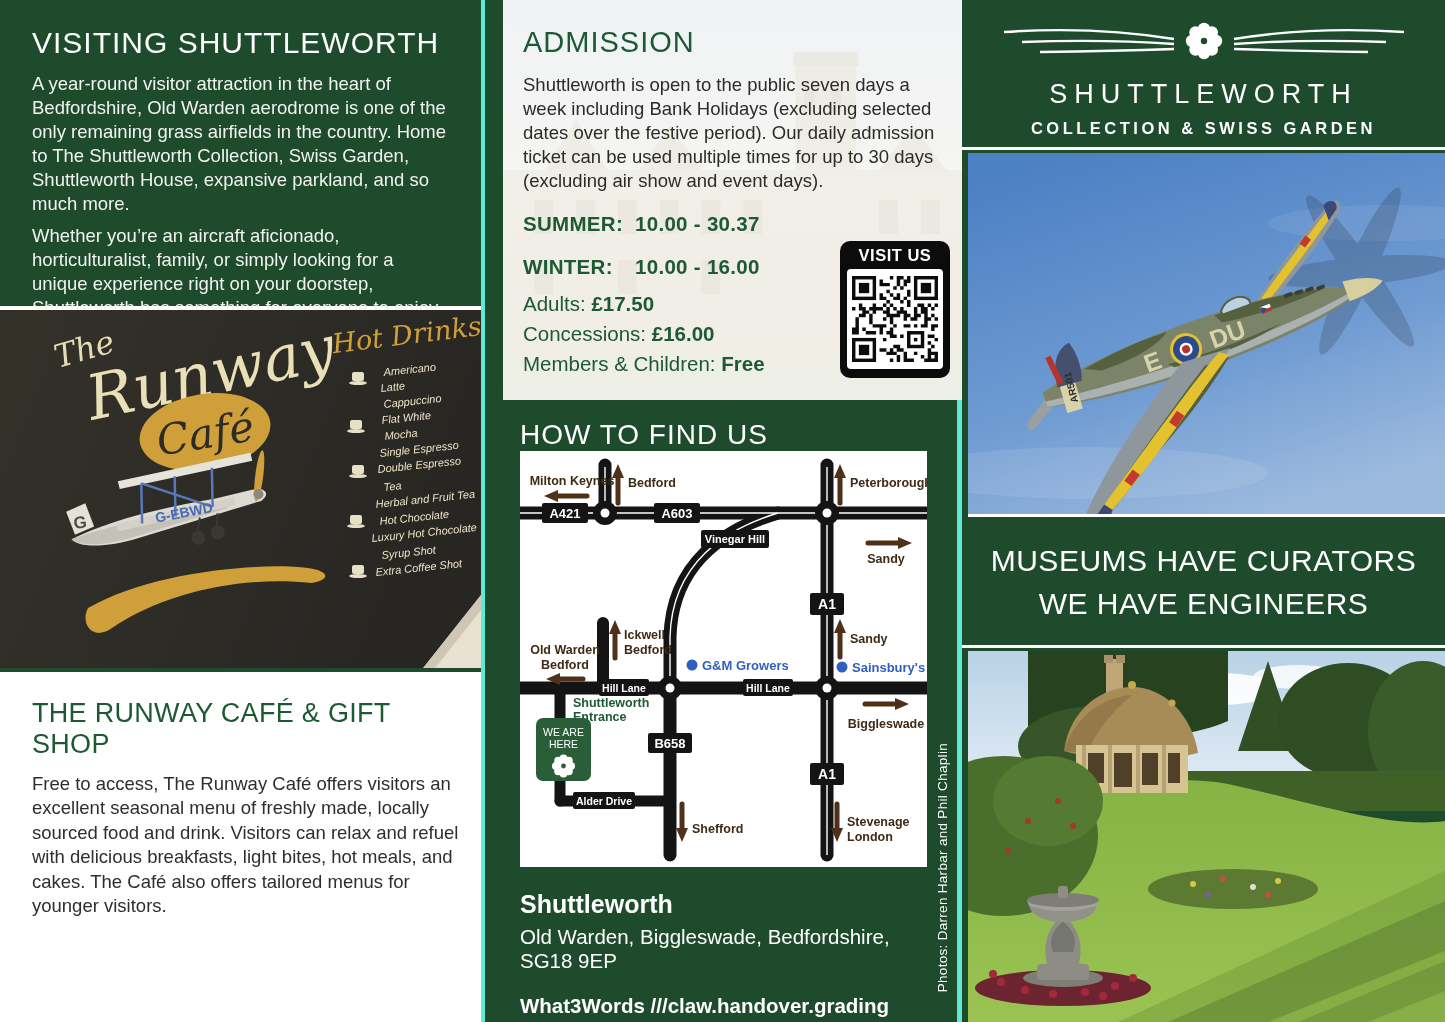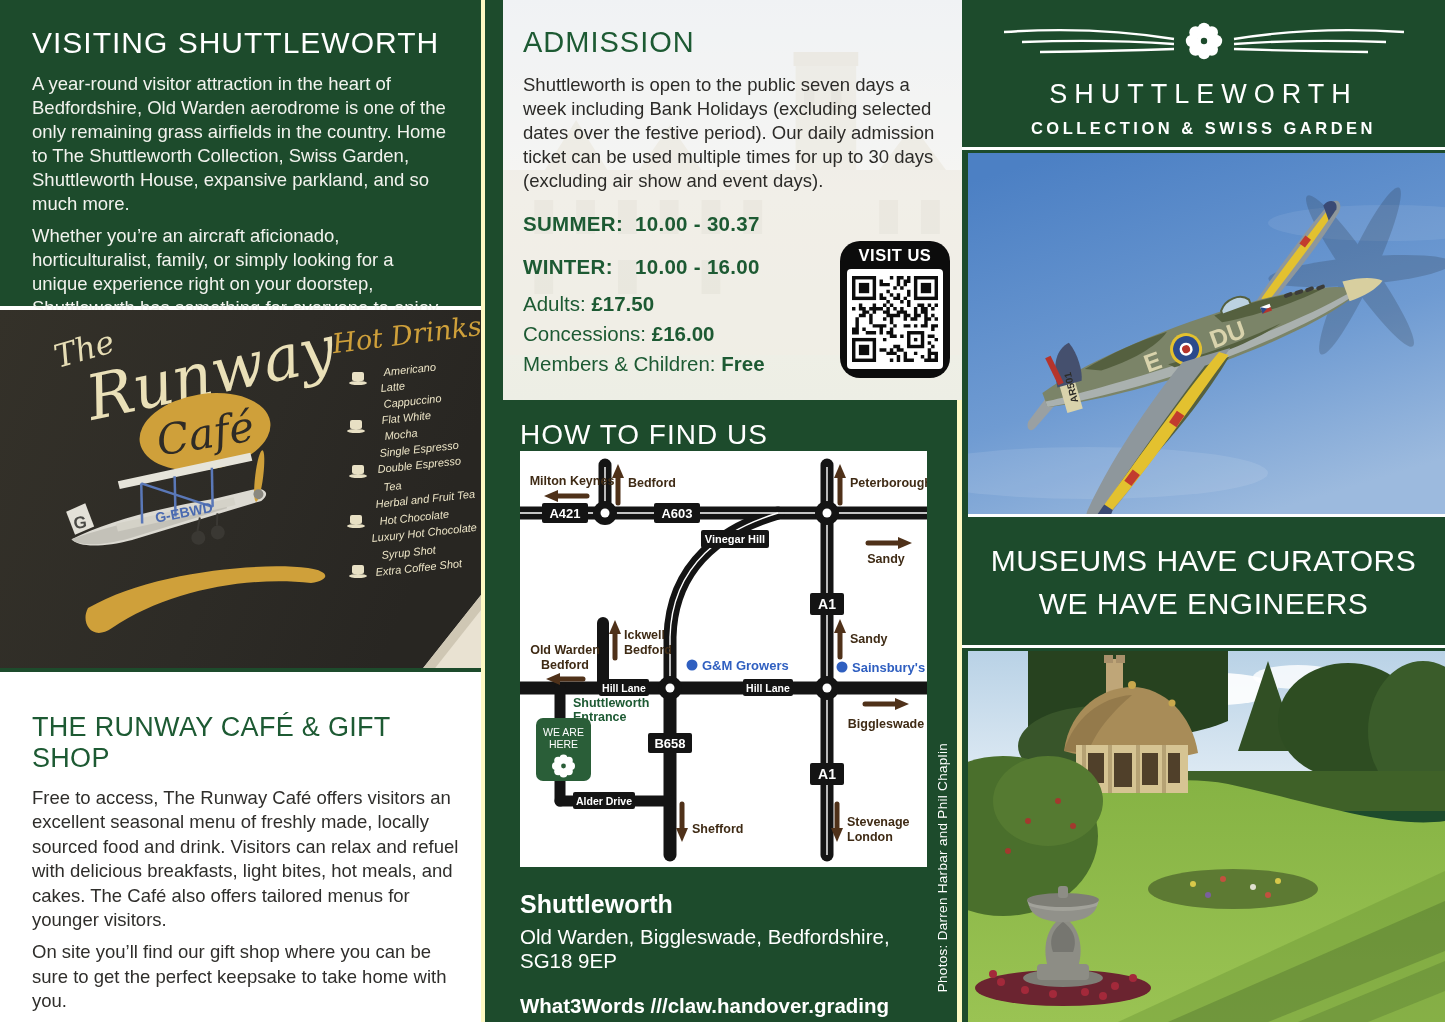--- a/index.html
+++ b/index.html
@@ -1,55 +1,55 @@
 <!DOCTYPE html>
 <html><head>
 <meta charset="utf-8">
 <style>
   * { margin:0; padding:0; box-sizing:border-box; }
   html,body { width:1445px; height:1022px; background:#ffffff; overflow:hidden;
               font-family:"Liberation Sans", sans-serif; }
-  .page { position:relative; width:1445px; height:1022px; background:#fef9c3; }
+  .page { position:relative; width:1445px; height:1022px; background:#5eead4; }
 
   
   .panel { position:absolute; top:0; height:1022px; }
   .panel-left  { left:0;    width:481px; background:#ffffff; }
   .panel-mid   { left:485px; width:472px; background:#1d4b2c; }
   .panel-right { left:962px; width:483px; background:#1d4b2c; }
 
   
   .visiting-box { position:absolute; left:0; top:0; width:481px; height:306px;
                   background:#1d4b2c; color:#f6f6f2; padding:26px 28px 0 32px; }
   .visiting-box h1 { font-size:30px; font-weight:normal; letter-spacing:1px; color:#ffffff; }
   .visiting-box p  { font-size:18.5px; line-height:1.3; margin-top:12px; color:#f2f3ee; }
   .visiting-box p + p { margin-top:8px; }
 
   .cafe-photo { position:absolute; left:0; top:310px; width:481px; height:362px;
                 border-bottom:4px solid #1d4b2c; overflow:hidden; background:#2e2b27; }
 
-  .cafe-shop { position:absolute; left:0; top:700px; width:481px; padding:12px 22px 0 32px; }
+  .cafe-shop { position:absolute; left:0; top:686px; width:481px; padding:12px 22px 0 32px; }
   .cafe-shop h2 { font-size:27px; font-weight:normal; letter-spacing:.3px; color:#1d5a33; }
   .cafe-shop p  { font-size:18.5px; line-height:1.32; margin-top:12px; color:#2f2e2b; }
   .cafe-shop p + p { margin-top:8px; }
 
   
   .admission-box { position:absolute; left:18px; top:0; width:465px; height:400px;
                    overflow:hidden; }
   .admission-bg { position:absolute; left:0; top:0; width:100%; height:100%; }
   .admission-content { position:absolute; left:20px; top:26px; width:414px; }
   .adm-title { font-size:29px; font-weight:normal; letter-spacing:1px; color:#1d5a33; }
   .adm-body  { font-size:18.5px; line-height:1.3; color:#2c2b28; margin-top:14px; width:414px; }
   .adm-times { margin-top:16px; font-size:20.5px; font-weight:bold; color:#1d5a33; }
   .adm-times .row { display:flex; margin-top:19px; letter-spacing:.3px; }
   .adm-times .lbl { width:112px; }
   .adm-prices { margin-top:10px; font-size:20.5px; color:#1d5a33; line-height:1.47; }
   .adm-prices b { font-weight:bold; }
 
   .qr-box { position:absolute; right:18px; top:241px; width:110px; height:137px;
-            background:#0c0c0c; border-radius:20px; padding-top:5px; text-align:center; }
+            background:#0c0c0c; border-radius:10px; padding-top:5px; text-align:center; }
   .qr-label { color:#ffffff; font-weight:bold; font-size:16.5px; letter-spacing:.5px; }
   .qr-white { margin:4px auto 0; width:96px; height:100px; background:#ffffff;
               border-radius:4px; display:flex; align-items:center; justify-content:center; }
 
   .find-title { position:absolute; left:35px; top:419px; font-size:28px; color:#ffffff;
                 letter-spacing:1px; }
   .map-box { position:absolute; left:35px; top:451px; width:407px; height:416px;
              background:#ffffff; }
   .addr { position:absolute; left:35px; top:890px; color:#ffffff; width:410px; }
   .addr-name { font-size:25px; font-weight:bold; }
@@ -172,21 +172,20 @@
             <text x="382" y="249" transform="rotate(-6 382 249)">Syrup Shot</text>
             <text x="376" y="266" transform="rotate(-6 376 266)">Extra Coffee Shot</text>
           </g>
         </g>
       </svg>
     </div>
 
     <div class="cafe-shop">
       <h2>THE RUNWAY CAFÉ &amp; GIFT SHOP</h2>
       <p>Free to access, The Runway Café offers visitors an excellent seasonal menu of freshly made, locally sourced food and drink. Visitors can relax and refuel with delicious breakfasts, light bites, hot meals, and cakes. The Café also offers tailored menus for younger visitors.</p>
-      <p>On site you’ll find our gift shop where you can be sure to get the perfect keepsake to take home with you.</p>
     </div>
   </div>
 
   <div class="panel panel-mid">
 
     <div class="admission-box">
       <svg class="admission-bg" viewBox="0 0 445 400" preserveAspectRatio="none">
         <defs>
           <linearGradient id="fadesky" x1="0" y1="0" x2="0" y2="1">
             <stop offset="0" stop-color="#e4e8ec"></stop>

